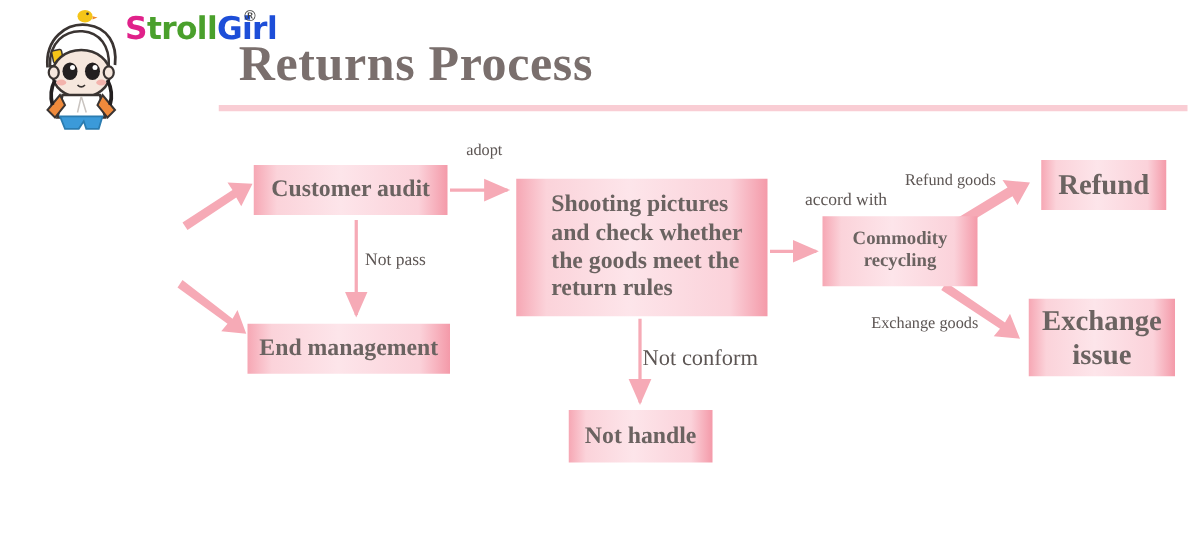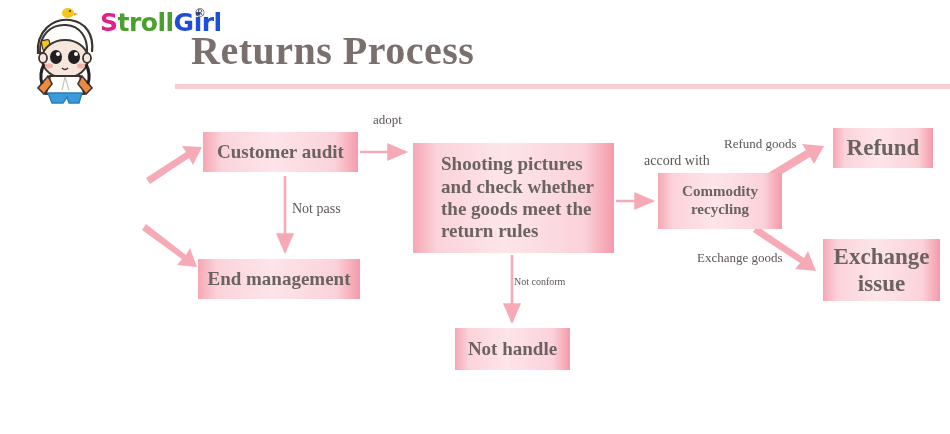--- a/index.html
+++ b/index.html
@@ -168,18 +168,18 @@
     </div>
   <div class="node center-al" style="left: 833px; top: 128px; width: 100px; height: 40px; font-size: 23px;">
       <span>Refund</span>
     </div>
   <div class="node center-al" style="left: 823px; top: 239px; width: 117px; height: 62px; font-size: 23px;">
       <span>Exchange<br>issue</span>
     </div>
 
   <div class="elabel" style="left: 373px; top: 112px; font-size: 13px;">adopt</div>
   <div class="elabel" style="left: 292px; top: 201px; font-size: 14px;">Not pass</div>
-  <div class="elabel" style="left: 514px; top: 276px; font-size: 10px;">Not conform</div>
+  <div class="elabel" style="left: 514px; top: 276px; font-size: 18px;">Not conform</div>
   <div class="elabel" style="left: 644px; top: 153px; font-size: 14px;">accord with</div>
   <div class="elabel" style="left: 724px; top: 136px; font-size: 13px;">Refund goods</div>
   <div class="elabel" style="left: 697px; top: 250px; font-size: 13px;">Exchange goods</div>
 
 </div>
 
 </body></html>

